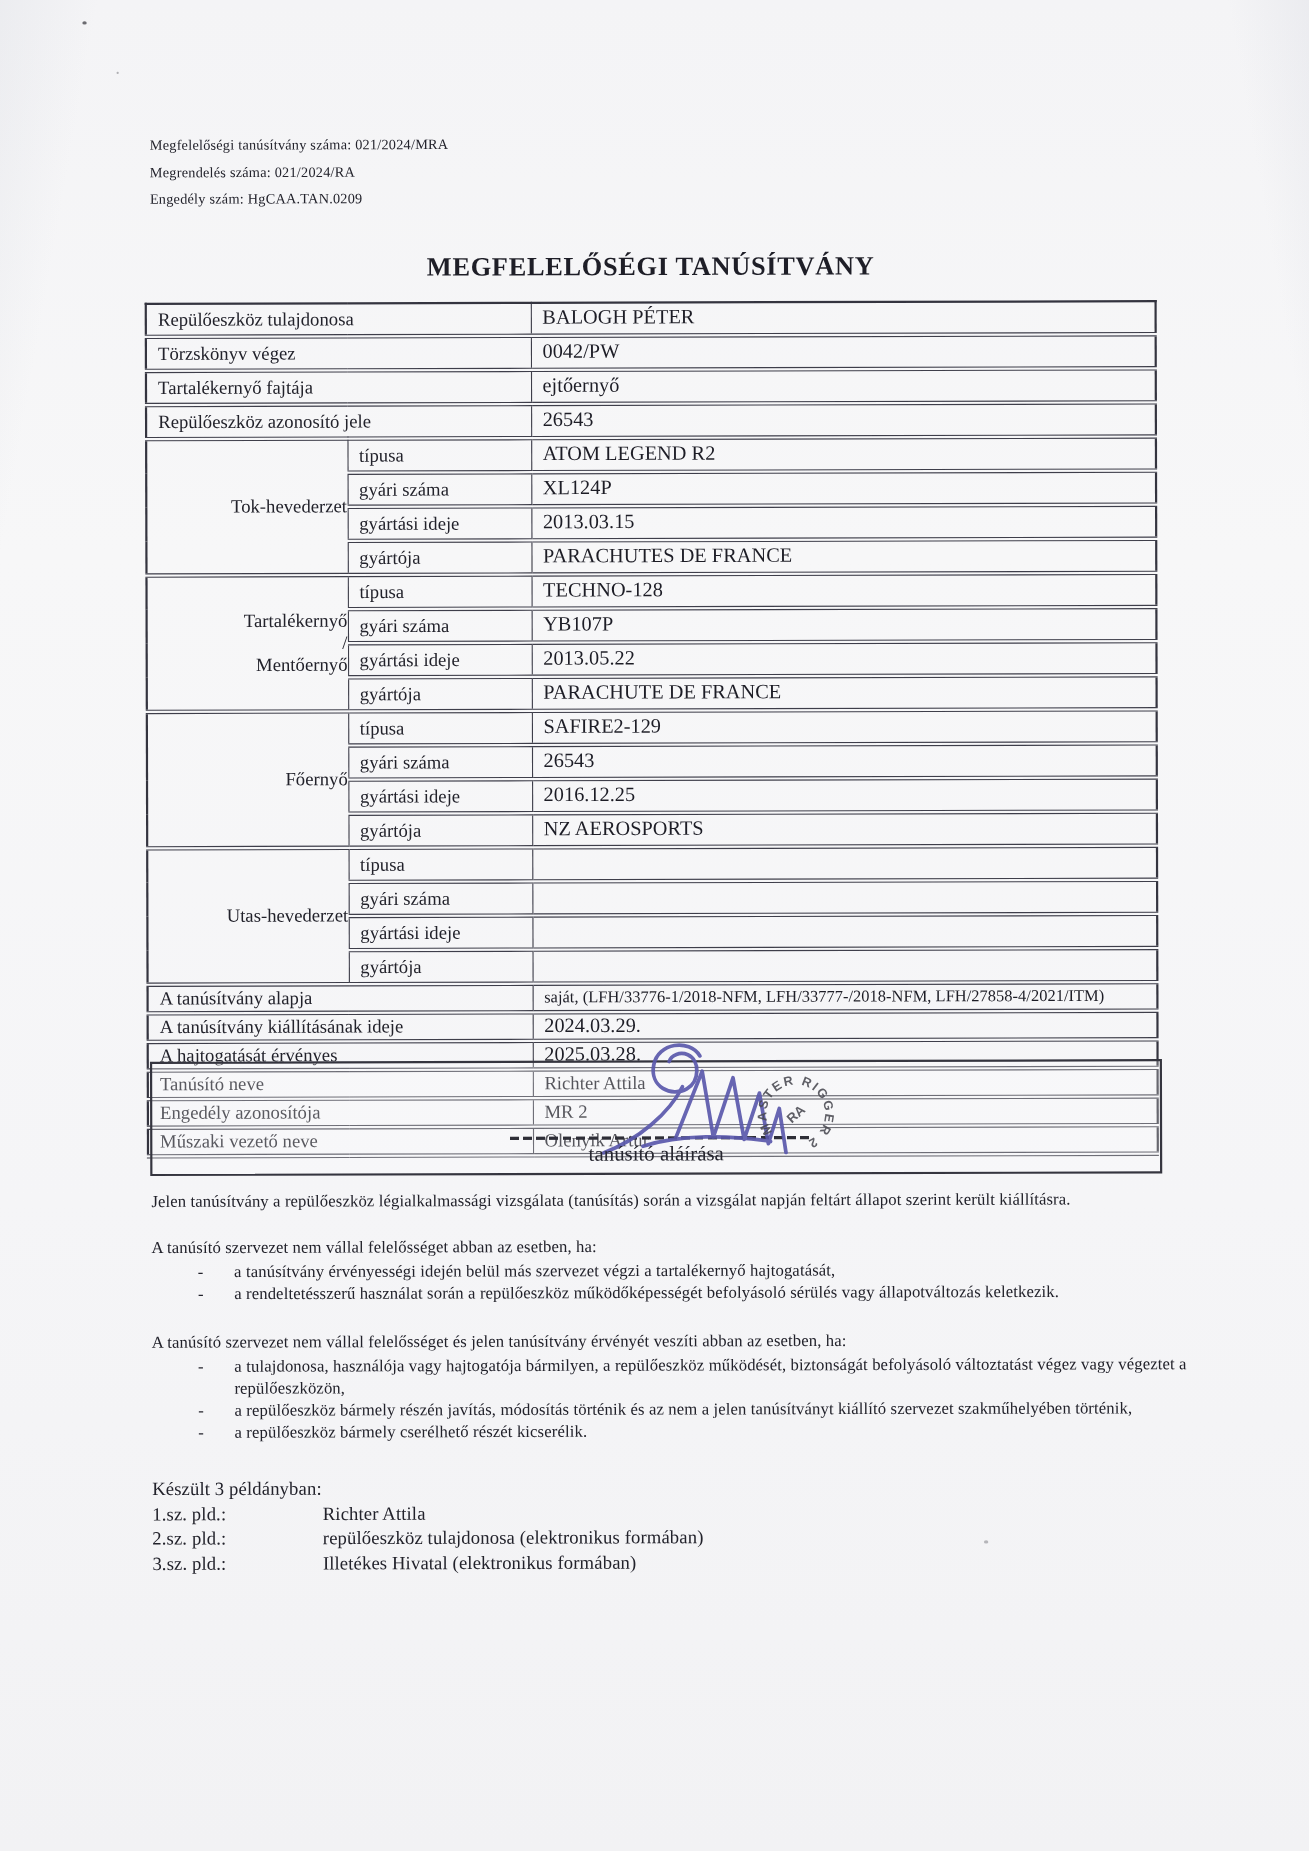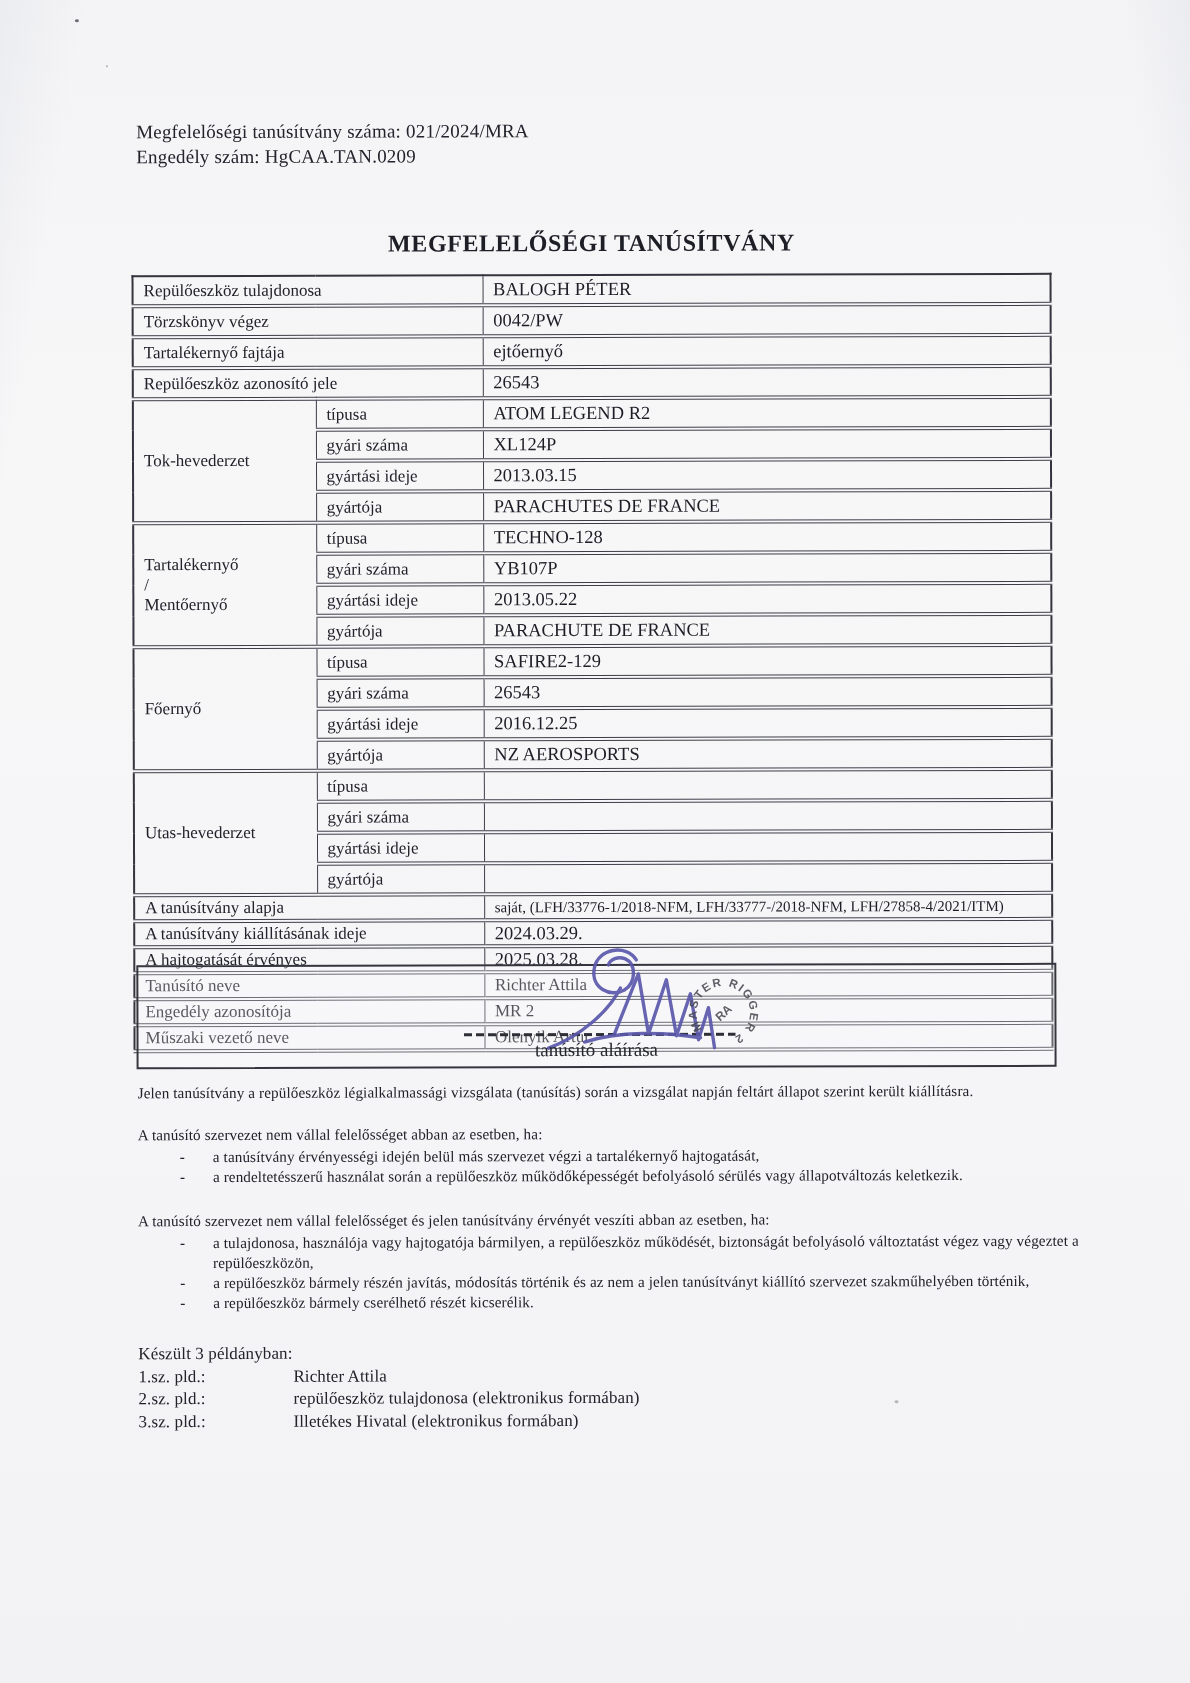--- a/index.html
+++ b/index.html
@@ -13,21 +13,21 @@
     background:
       linear-gradient(100deg, rgba(220,222,228,.35) 0%, rgba(255,255,255,0) 6%),
       linear-gradient(260deg, rgba(214,216,224,.30) 0%, rgba(255,255,255,0) 5%),
       linear-gradient(180deg,#f4f4f6 0%,#f7f7f8 30%,#f5f5f7 65%,#f2f2f4 100%);
     color:#23232c;
   }
   .tilt{position:absolute;inset:0;transform:rotate(-0.15deg);}
   .speck{position:absolute;background:#6b6b70;border-radius:50%;}
 
   
-  .meta{position:absolute;left:138px;top:119px;font-size:19px;line-height:24.5px;letter-spacing:.2px;}
+  .meta{position:absolute;left:138px;top:119px;font-size:13px;line-height:24.5px;letter-spacing:.2px;}
 
   
   .title{
     position:absolute;left:133px;top:230px;width:920px;text-align:center;
     font-size:24px;font-weight:bold;letter-spacing:.6px;color:#1e1e27;
   }
 
   
   table.cert{
     position:absolute;left:133px;top:274px;width:920px;
@@ -37,21 +37,21 @@
   table.cert td{
     border:1.5px solid #3e3e4a;
     border-bottom:4px double #3e3e4a;
     padding:0 0 0 10px;vertical-align:middle;
     overflow:hidden;white-space:nowrap;
   }
   table.cert{border:2px solid #34343f;}
   tr.h27 td{height:27px;}
   tr.h22 td{height:22px;}
   td.lbl{padding-left:16px;margin-top:20px;}
-  td.grp{text-align:left;padding-left:2px;line-height:20px;}
+  td.grp{text-align:right;padding-left:2px;line-height:20px;}
   td.sub{padding-left:12px;}
   td.val{font-size:18.5px;color:#1d1d26;}
   td.val.small{font-size:15px;}
 
   
   .sigbox{
     position:absolute;left:136px;top:964px;width:916px;height:100px;
     border:2px solid #35353f;background:rgba(255,255,255,.25);
   }
   .sig-dashes{
@@ -81,20 +81,21 @@
 
 <div class="page">
   <div class="tilt">
 
     <div class="speck" style="left:77px;top:18px;width:4px;height:3px;"></div>
     <div class="speck" style="left:108px;top:64px;width:2px;height:2px;opacity:.5;"></div>
     <div class="speck" style="left:893px;top:1401px;width:4px;height:3px;opacity:.45;"></div>
 
     <div class="meta">
       <div>Megfelelőségi tanúsítvány száma: 021/2024/MRA</div>
+      <div>Megrendelés száma: 021/2024/RA</div>
       <div>Engedély szám: HgCAA.TAN.0209</div>
     </div>
 
     <div class="title">MEGFELELŐSÉGI TANÚSÍTVÁNY</div>
 
     <table class="cert">
       <colgroup>
           <col style="width:183px">
           <col style="width:167px">
           <col>

